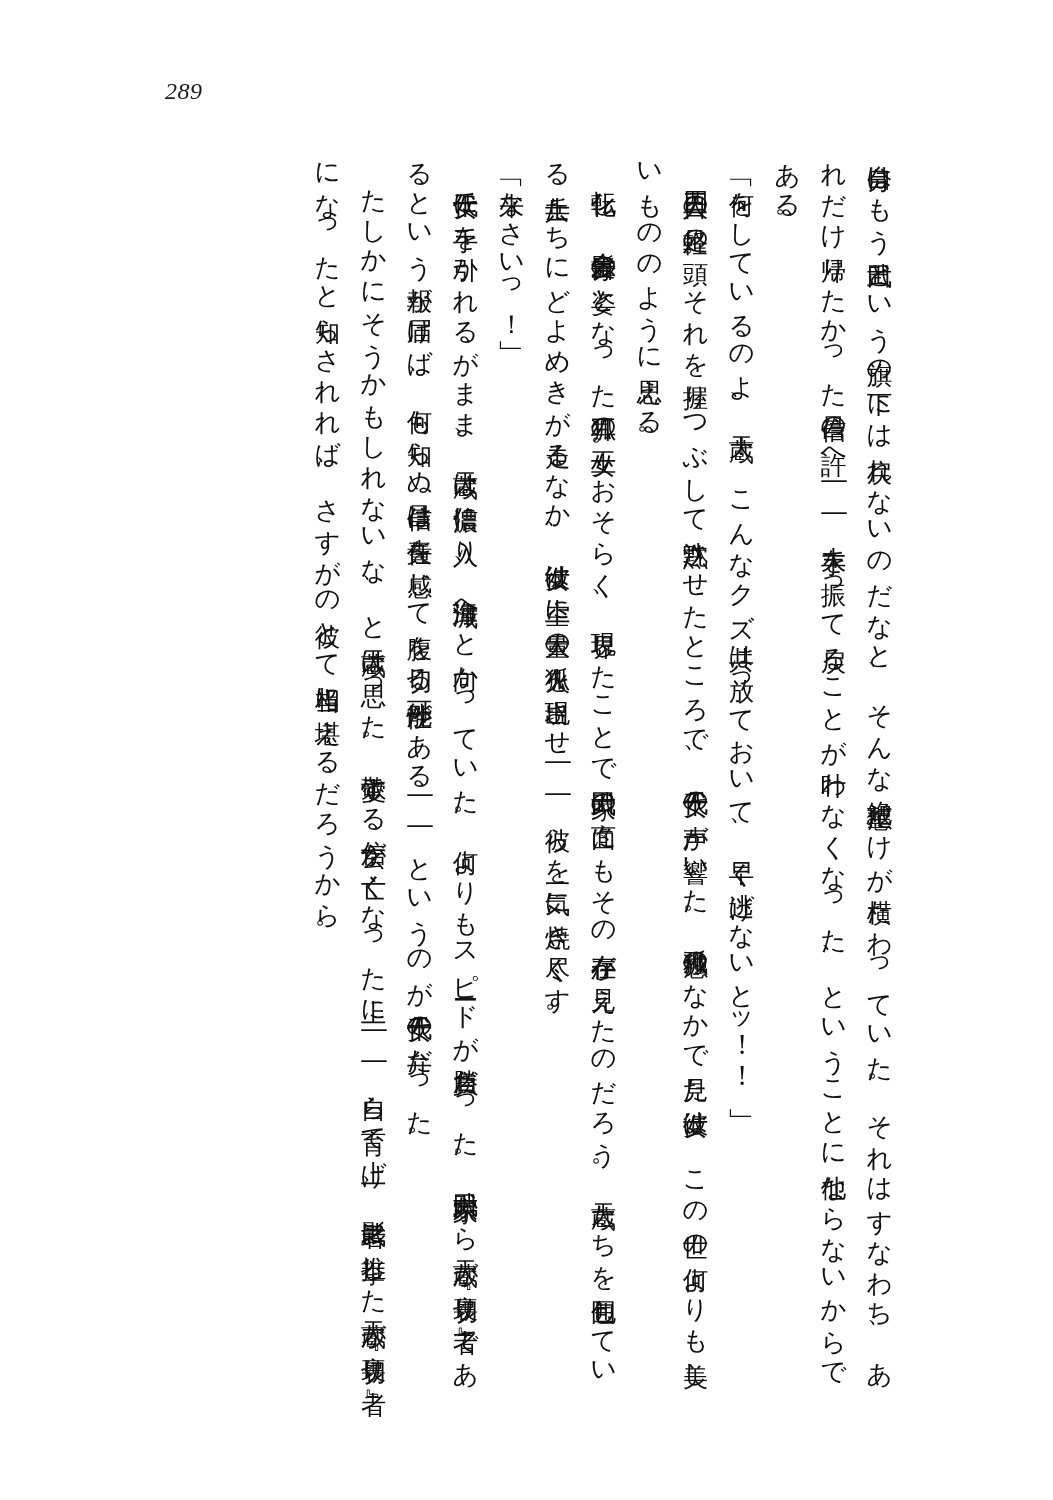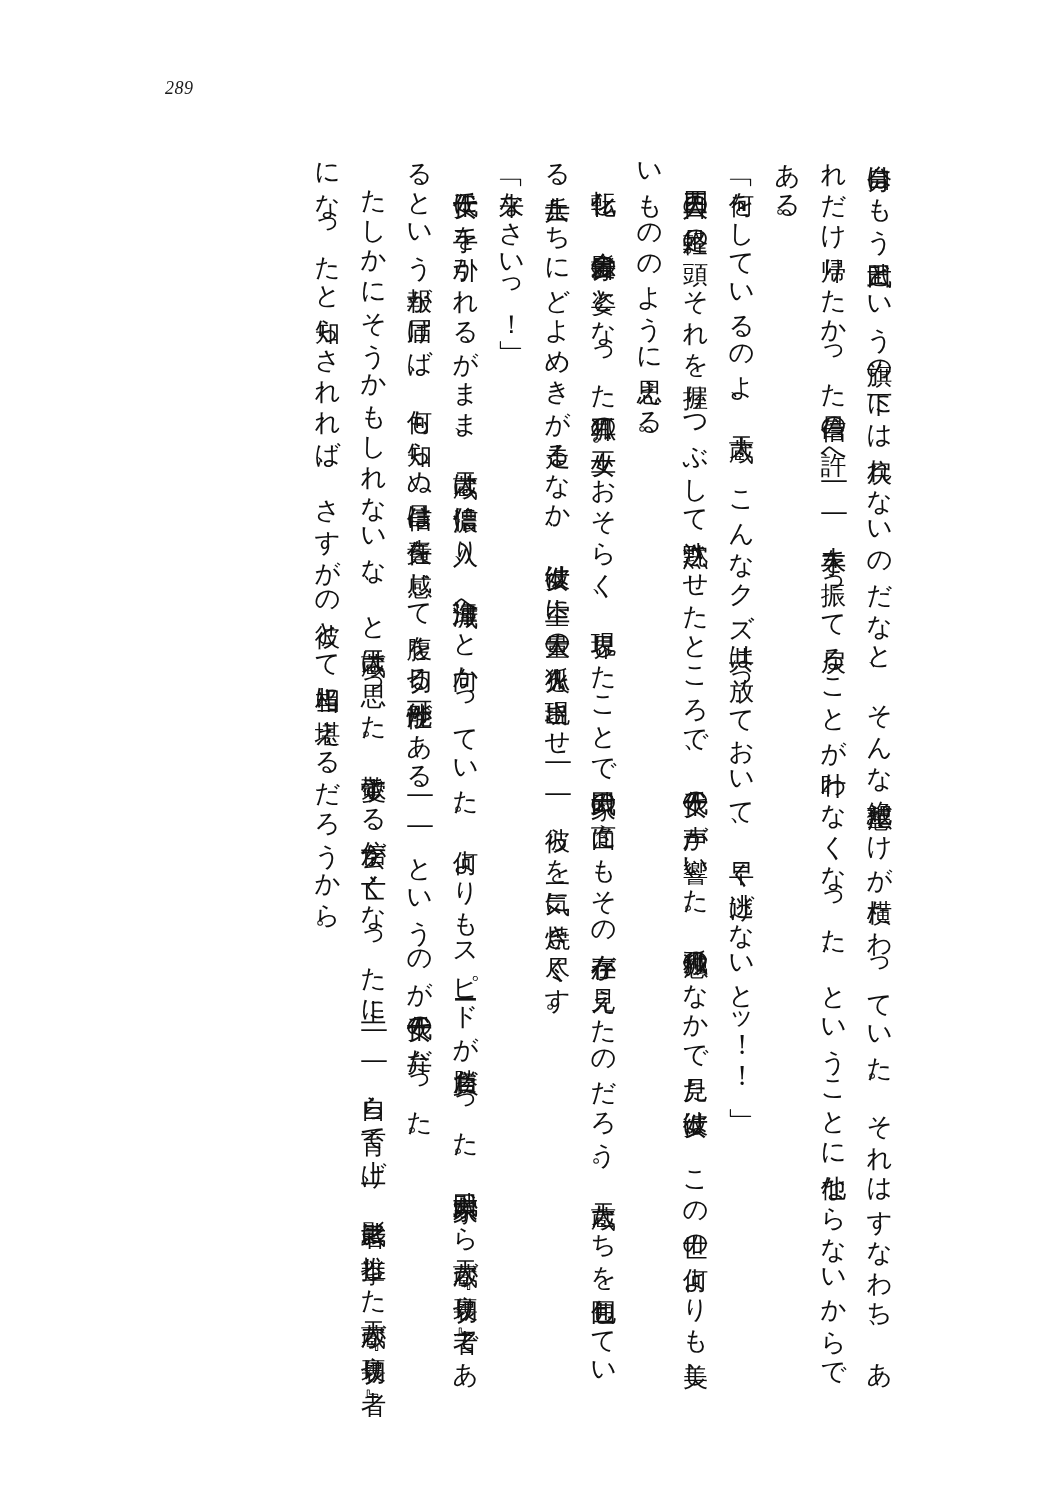--- a/index.html
+++ b/index.html
@@ -14,21 +14,21 @@
     background: #ffffff;
     overflow: hidden;
     font-family: "Liberation Serif", "DejaVu Serif", serif;
   }
   .page-number {
     position: absolute;
     top: 78px;
     left: 165px;
     font-family: "Liberation Serif", "DejaVu Serif", serif;
     font-style: italic;
-    font-size: 18px;
+    font-size: 24px;
     color: #1a1a1a;
     letter-spacing: 0.5px;
   }
   .body-text {
     position: absolute;
     top: 145px;
     right: 150px;
     height: 1230px;
     width: 760px;
     writing-mode: vertical-rl;

